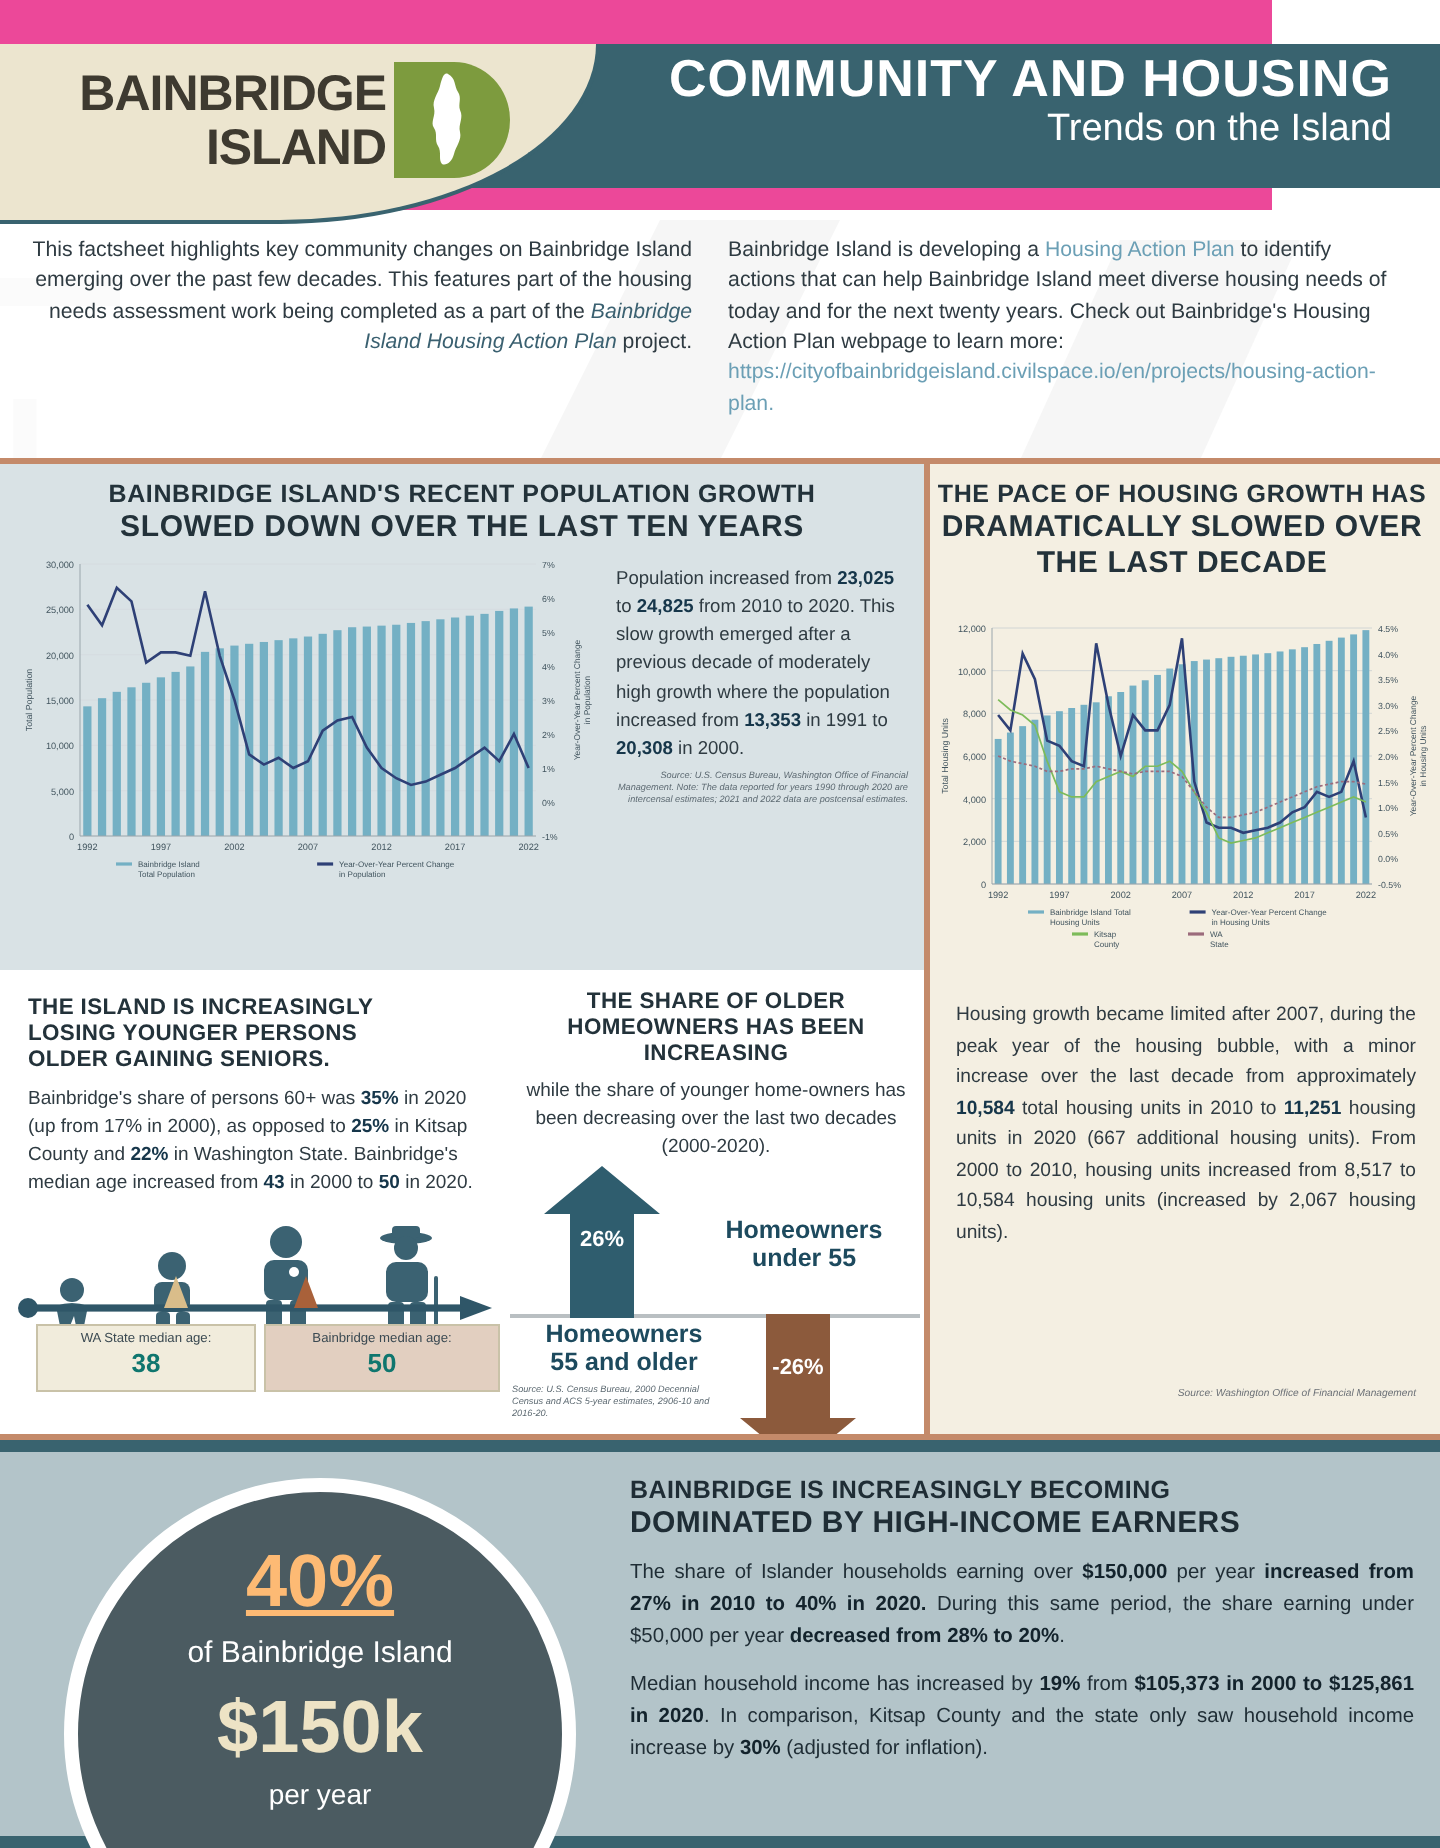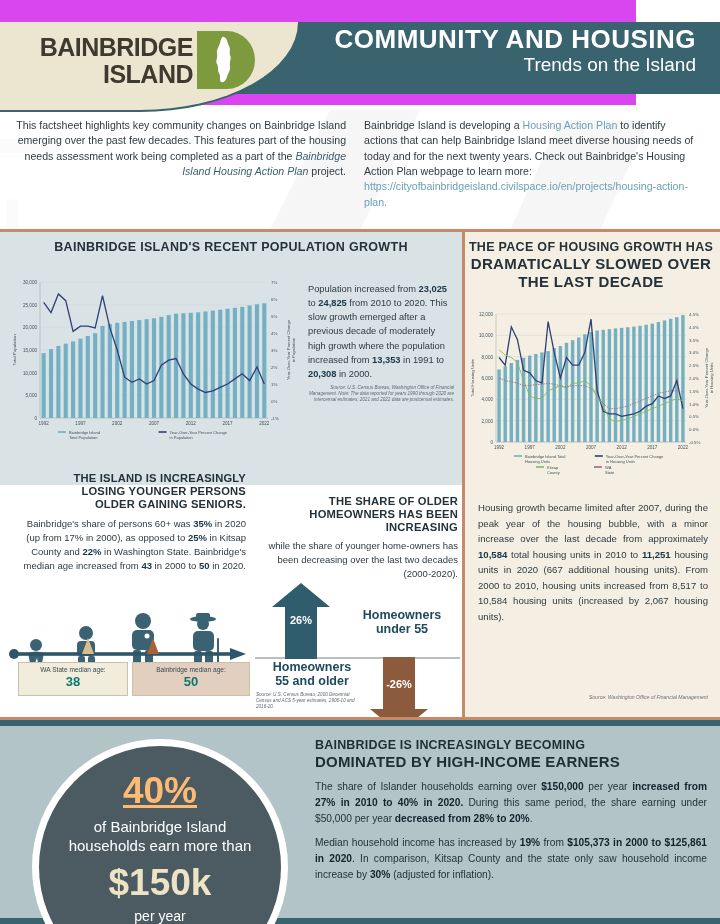--- a/index.html
+++ b/index.html
@@ -5,21 +5,21 @@
   * { box-sizing: border-box; margin: 0; padding: 0; }
   html, body {
     width: 720px; height: 924px;
     font-family: "Liberation Sans", sans-serif;
     background: #ffffff;
     overflow: hidden;
   }
   .page { position: relative; width: 720px; height: 924px; background: #fff; }
 
   
-  .header { position: relative; width: 636px; height: 105px; background: #d946ef; }
+  .header { position: relative; width: 636px; height: 105px; background: #ec4899; }
   .header-band {
     position: absolute; left: 0; top: 22px; width: 720px; height: 72px;
     background: #39636f;
   }
   .header-cream {
     position: absolute; left: 0; top: 22px; width: 300px; height: 90px;
     background: #ece5cf;
     border-bottom-right-radius: 160px 90px;
     border-right: 2px solid #39636f;
     border-bottom: 2px solid #39636f;
@@ -223,20 +223,21 @@
     </div>
   </div>
   <div class="rule-orange"></div>
 
   <div class="band-charts">
     <div class="panel-left-bg"></div>
     <div class="panel-right-bg"></div>
 
     <div class="ptitle" style="position:absolute;left:8px;top:0;width:446px;">
       <div class="a">BAINBRIDGE ISLAND'S RECENT POPULATION GROWTH</div>
+      <div class="b">SLOWED DOWN OVER THE LAST TEN YEARS</div>
     </div>
 
     <div class="chart-box" style="position:absolute;left:10px;top:44px;width:290px;height:180px;">
       <svg id="svgA" viewBox="0 0 290 180" width="290" height="180">
           <line x1="30" x2="258" y1="142" y2="142" stroke="#d4dade" stroke-width="0.4"></line>
           <text x="27" y="144" font-size="4.6" fill="#41545e" text-anchor="end" font-family="Liberation Sans">0</text>
           <line x1="30" x2="258" y1="119.33333333333334" y2="119.33333333333334" stroke="#d4dade" stroke-width="0.4"></line>
           <text x="27" y="121.33333333333334" font-size="4.6" fill="#41545e" text-anchor="end" font-family="Liberation Sans">5,000</text>
           <line x1="30" x2="258" y1="96.66666666666667" y2="96.66666666666667" stroke="#d4dade" stroke-width="0.4"></line>
           <text x="27" y="98.66666666666667" font-size="4.6" fill="#41545e" text-anchor="end" font-family="Liberation Sans">10,000</text>
@@ -409,21 +410,21 @@
         </svg>
     </div>
   </div>
 
   <div class="band-mid">
     <div class="mid-left-bg"></div>
     <div class="mid-mid-bg"></div>
     <div class="mid-right-bg"></div>
   </div>
 
-  <div style="position:absolute;left:14px;top:472px;width:232px;text-align:right;">
+  <div style="position:absolute;left:14px;top:498px;width:232px;">
     <div class="mid-heading">
       <div>THE ISLAND IS INCREASINGLY</div>
       <div>LOSING YOUNGER PERSONS</div>
       <div>OLDER GAINING SENIORS.</div>
     </div>
     <div class="mid-body" style="margin-top:5px;">
       <span>Bainbridge's share of persons 60+ was </span><b>35%</b><span> in 2020 (up from 17% in 2000), as opposed to </span><b>25%</b><span> in Kitsap County and </span><b>22%</b><span> in Washington State. Bainbridge's median age increased from </span><b>43</b><span> in 2000 to </span><b>50</b><span> in 2020.</span>
     </div>
   </div>
 
@@ -469,21 +470,21 @@
 
   <div class="age-box" style="left:18px;top:662px;width:110px;height:34px;background:#f1ecdc;">
     <div class="lbl">WA State median age:</div>
     <div class="val">38</div>
   </div>
   <div class="age-box" style="left:132px;top:662px;width:118px;height:34px;background:#e2cfc0;">
     <div class="lbl">Bainbridge median age:</div>
     <div class="val">50</div>
   </div>
 
-  <div style="position:absolute;left:258px;top:495px;width:200px;text-align:right;">
+  <div style="position:absolute;left:258px;top:495px;width:200px;text-align:center;">
     <div class="mid-heading">
       <div>THE SHARE OF OLDER</div>
       <div>HOMEOWNERS HAS BEEN</div>
       <div>INCREASING</div>
     </div>
     <div class="mid-body" style="margin-top:4px;">while the share of younger home-owners has been decreasing over the last two decades (2000-2020).</div>
   </div>
 
   <div class="homeowner-sep"></div>
 
@@ -513,21 +514,20 @@
   <div class="right-source">Source: Washington Office of Financial Management</div>
 
   <div class="band-bottom">
     <div class="bottom-stripe-top"></div>
     <div class="bottom-stripe-bot"></div>
 
     <div class="circle">
       <div class="big">40%</div>
       <div class="sm1">
         <span>of Bainbridge Island</span><br>
-        <span>households earn more than</span>
       </div>
       <div class="big2">$150k</div>
       <div class="sm2">per year</div>
     </div>
 
     <div class="bottom-text">
       <div class="h1">BAINBRIDGE IS INCREASINGLY BECOMING</div>
       <div class="h2">DOMINATED BY HIGH-INCOME EARNERS</div>
       <p><span>The share of Islander households earning over </span><b>$150,000</b><span> per year </span><b>increased from 27% in 2010 to 40% in 2020.</b><span> During this same period, the share earning under $50,000 per year </span><b>decreased from 28% to 20%</b><span>.</span></p>
       <p><span>Median household income has increased by </span><b>19%</b><span> from </span><b>$105,373 in 2000 to $125,861 in 2020</b><span>. In comparison, Kitsap County and the state only saw household income increase by </span><b>30%</b><span> (adjusted for inflation).</span></p>

